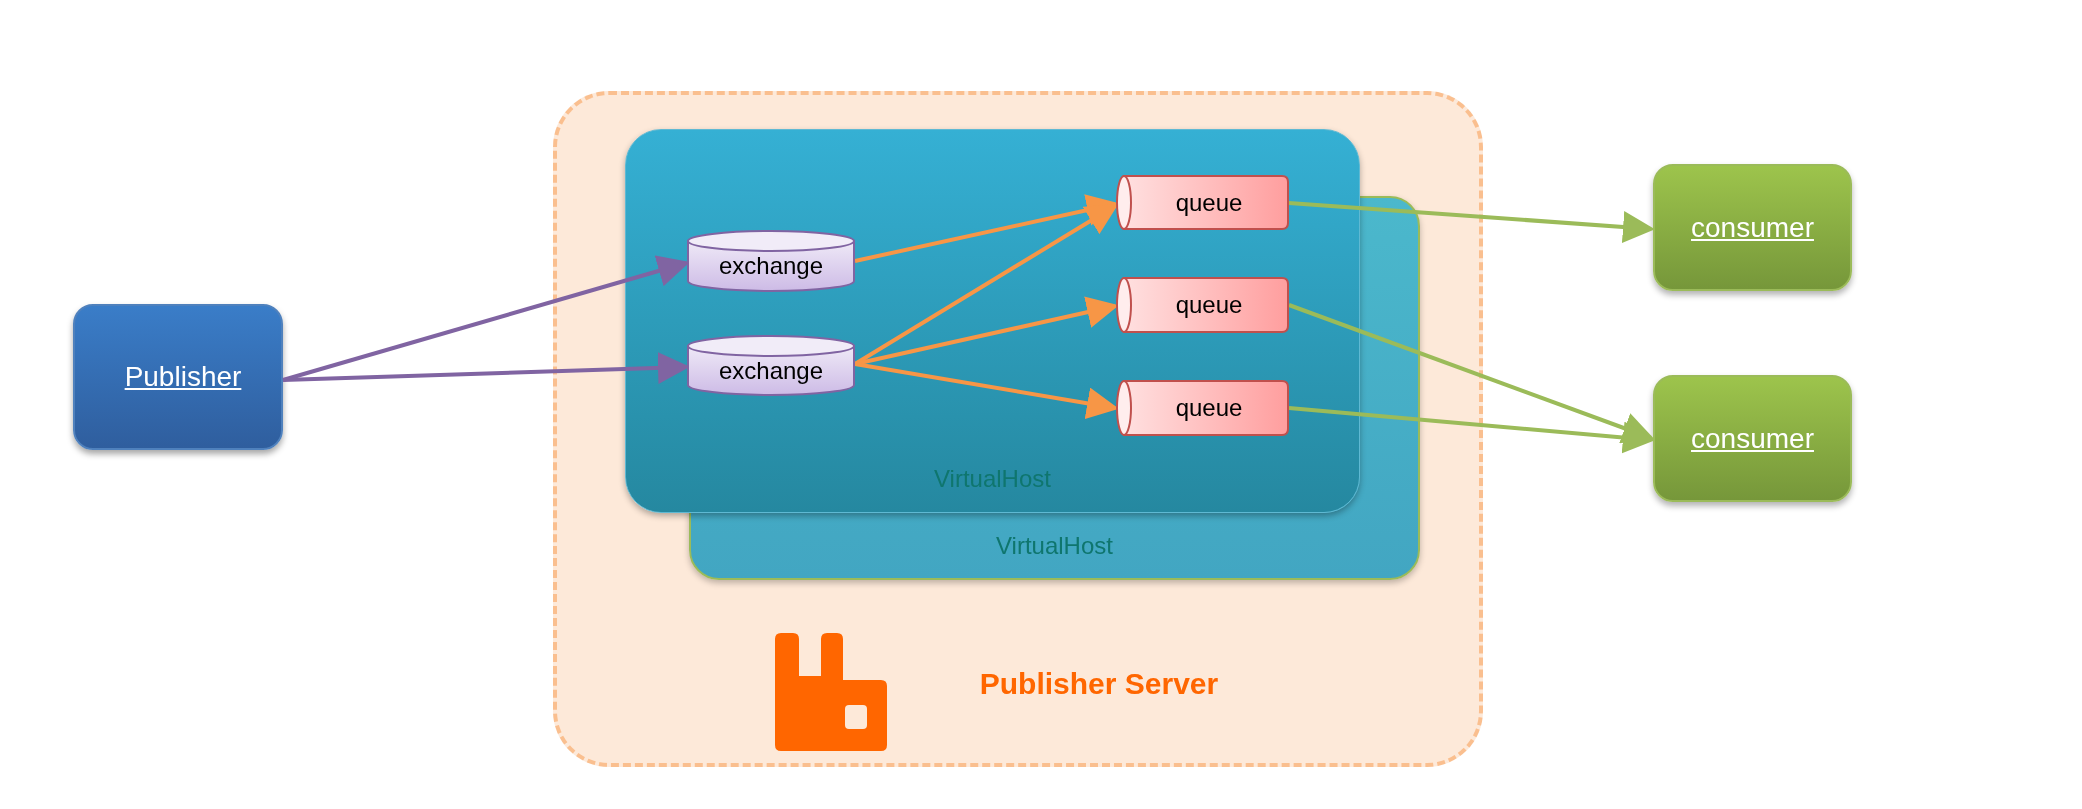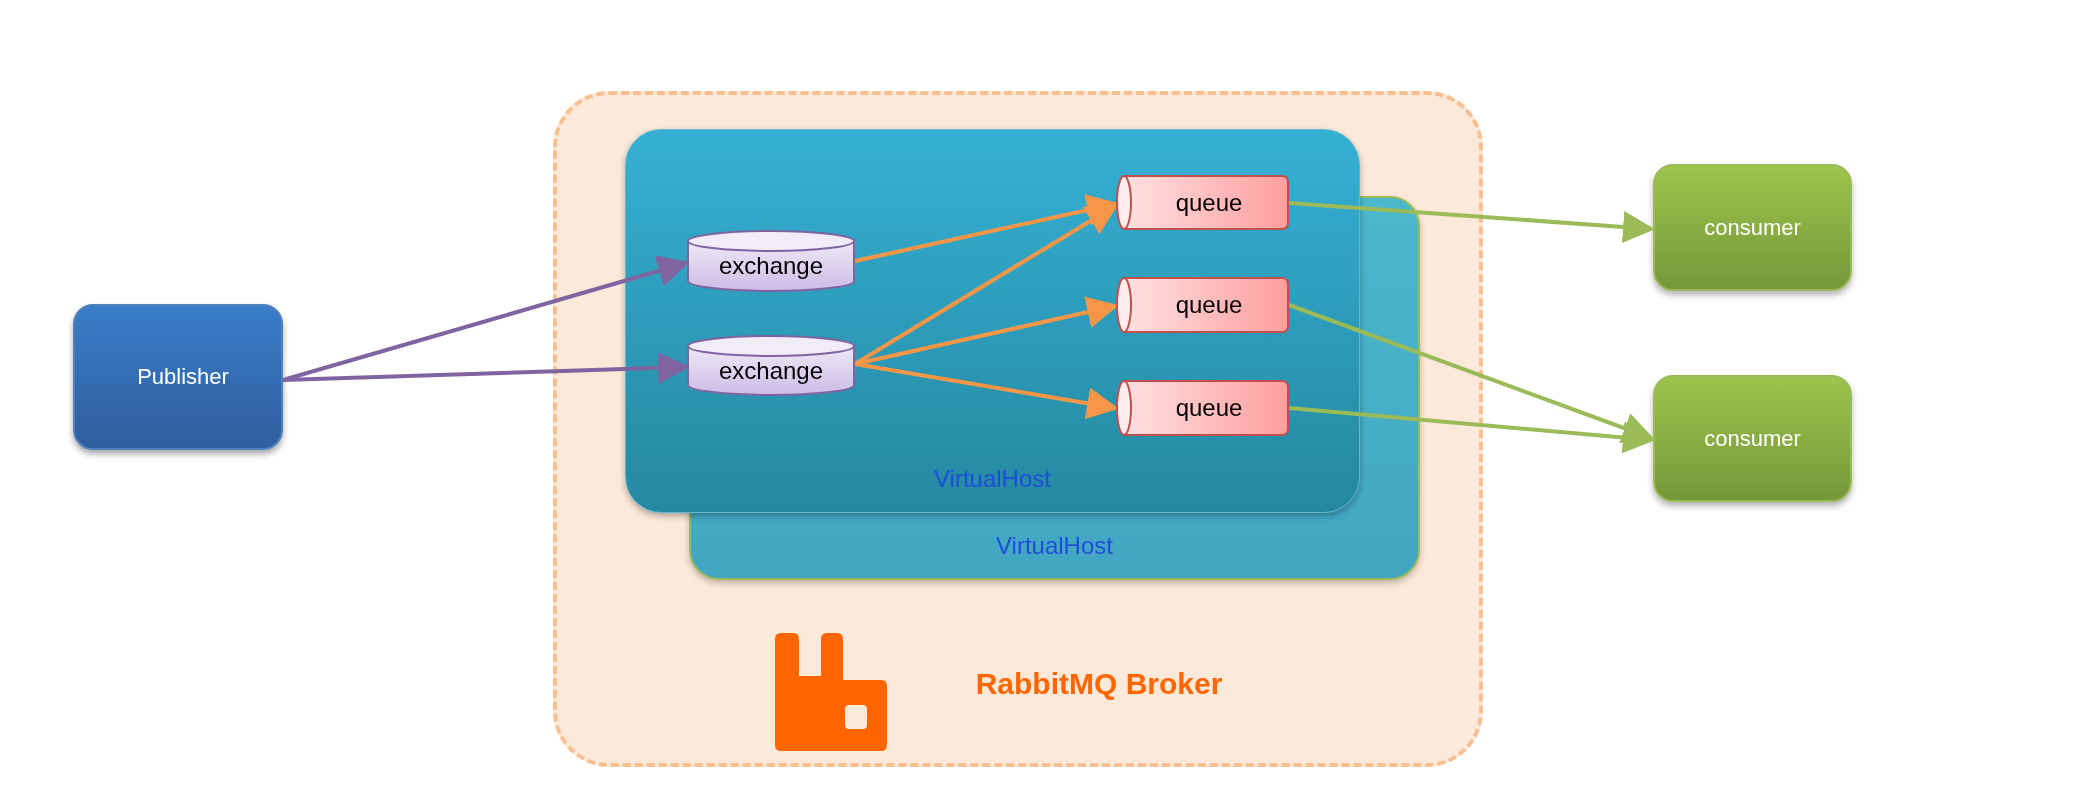--- a/index.html
+++ b/index.html
@@ -7,23 +7,23 @@
          font-family:"Liberation Sans","DejaVu Sans",sans-serif; }
   .abs { position:absolute; }
   .broker { left:553px; top:91px; width:930px; height:676px; background:#fde9d9;
             border:4px dashed #fabf8f; border-radius:56px; box-sizing:border-box; }
   .vh-back { left:689px; top:196px; width:731px; height:384px; border-radius:30px;
              background:linear-gradient(#4bb8cc,#42a6c2); border:2px solid #9bbb59;
              box-sizing:border-box; box-shadow:0 3px 6px rgba(0,0,0,0.25); }
   .vh-front { left:625px; top:129px; width:735px; height:384px; border-radius:36px;
               background:linear-gradient(#35b0d4,#2588a0); box-shadow:0 3px 6px rgba(0,0,0,0.3);
               border:1px solid #5fb9d3; box-sizing:border-box; }
-  .vh-label { color:#1d4ed8; font-size:24px; text-align:center; }
+  .vh-label { color:#0f766e; font-size:24px; text-align:center; }
   .box { display:flex; align-items:center; justify-content:center; color:#fff;
-         font-size:22px; border-radius:20px; box-sizing:border-box; }
+         font-size:28px; border-radius:20px; box-sizing:border-box;text-decoration:underline; }
   .publisher { left:73px; top:304px; width:210px; height:146px;
                background:linear-gradient(#3a7dc8,#2f5e9e); border:2px solid #4f81bd;
                box-shadow:0 4px 6px rgba(0,0,0,0.35);padding-left:10px; }
   .consumer { width:199px; height:127px; left:1653px;
               background:linear-gradient(#9dc44c,#76973a); border:2px solid #9bbb59;
               box-shadow:0 4px 6px rgba(0,0,0,0.3); }
   .rmq-text { color:#ff6600; font-weight:bold; font-size:30px; text-align:center;
               line-height:40px; width:320px; }
   svg.overlay { position:absolute; left:0; top:0; }
   .node-label { font-family:"Liberation Sans","DejaVu Sans",sans-serif; font-size:24px; fill:#000; }
@@ -111,14 +111,14 @@
     <text class="node-label" x="1209" y="416" text-anchor="middle">queue</text>
   </g>
 
   <g>
     <path d="M781,633 L793,633 Q799,633 799,639 L799,676 L821,676 L821,639 Q821,633 827,633 L837,633 Q843,633 843,639 L843,680 L881,680 Q887,680 887,686 L887,745 Q887,751 881,751 L781,751 Q775,751 775,745 L775,639 Q775,633 781,633 Z" fill="#ff6600"></path>
     <rect x="845" y="705" width="22" height="24" rx="4" fill="#fde9d9"></rect>
   </g>
 </svg>
 
 <div class="abs rmq-text" style="left:939px; top:664px;">
-  <div>RabbitMQ Broker</div>
+  <div>Publisher Server</div>
 </div>
 
 </body></html>

